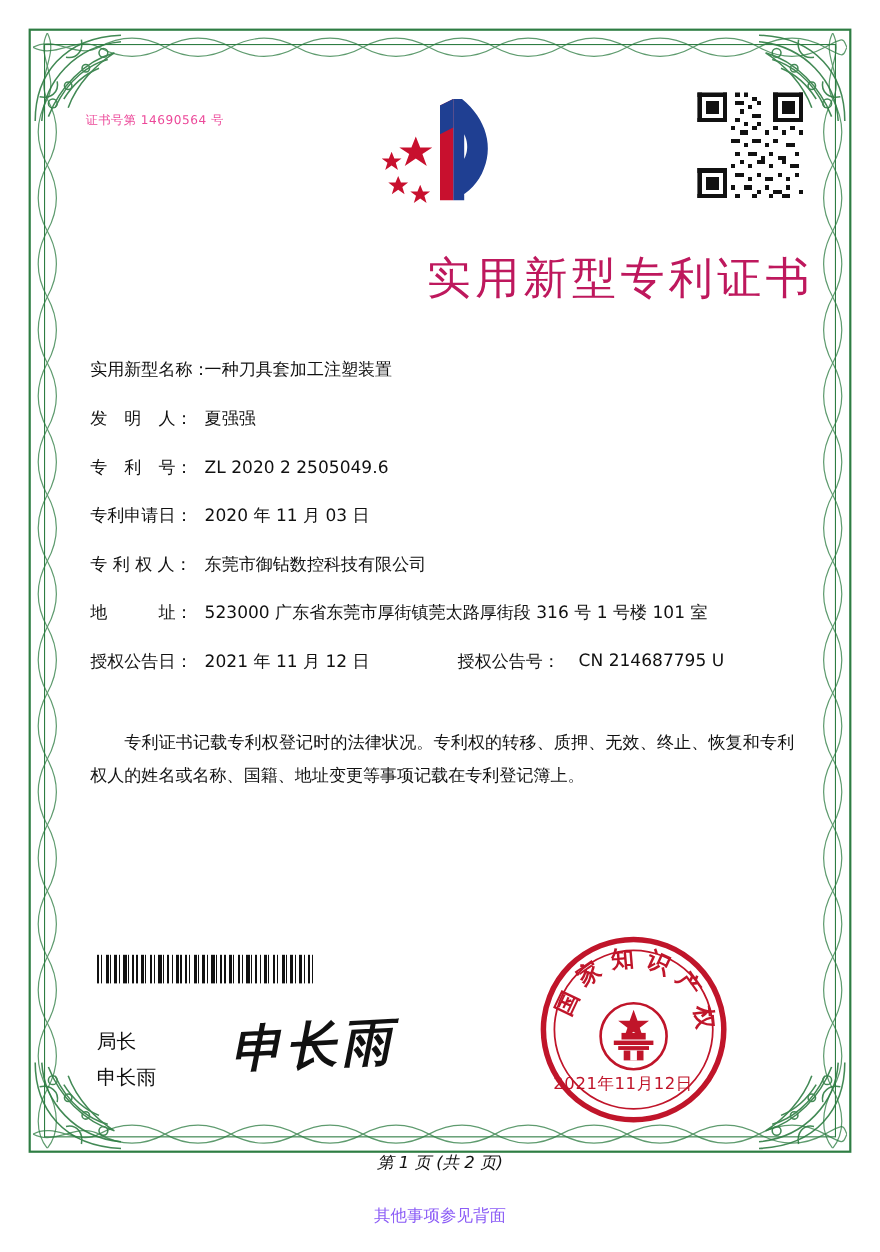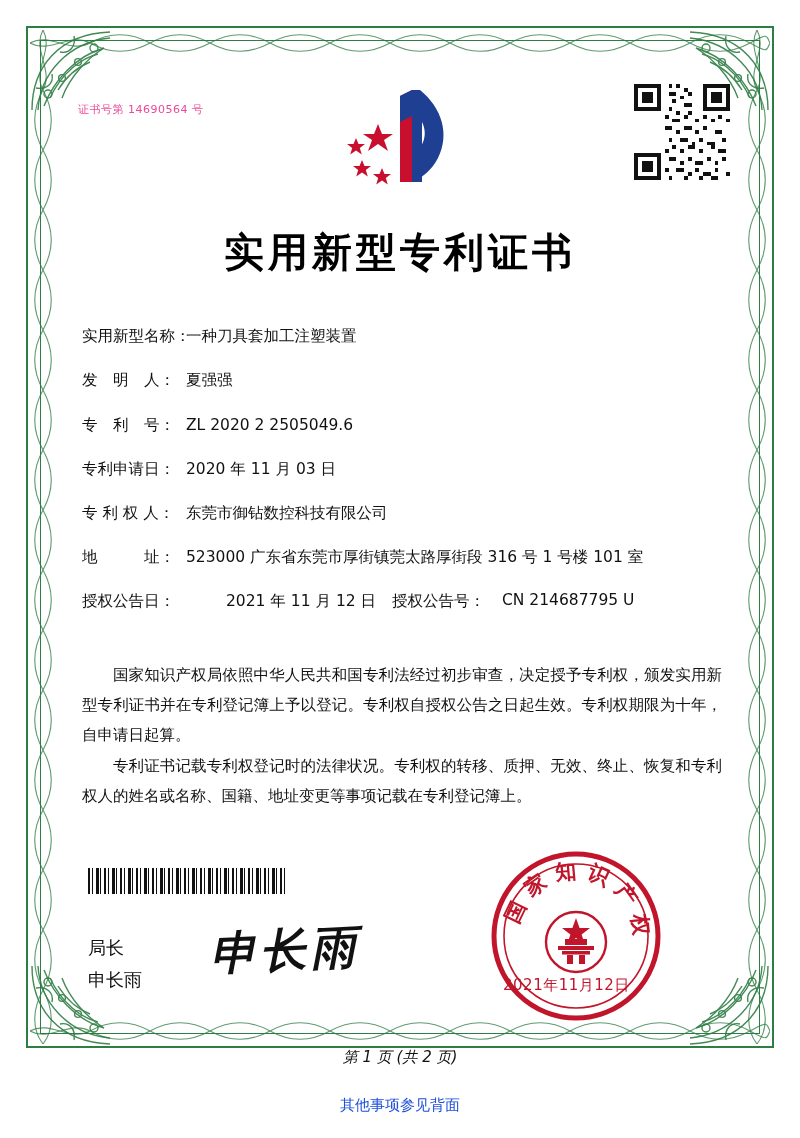--- a/index.html
+++ b/index.html
@@ -76,26 +76,26 @@
   .qr {
     position: absolute;
     right: 10px; top: 24px;
     width: 96px; height: 96px;
   }
 
   .title {
     position: absolute;
     left: 0; top: 165px;
     width: 680px;
-    text-align: center;
+    text-align: right;
     font-size: 40px;
-    font-weight: bold;
+    font-weight: normal;
     letter-spacing: 4px;
     font-family: "DejaVu Sans", sans-serif;
-    color: #000000;
+    color: #be185d;
   }
 
   .fields {
     position: absolute;
     left: 22px; top: 265px;
     width: 640px;
   }
   .field {
     display: flex;
     align-items: flex-start;
@@ -113,23 +113,23 @@
   .field .val {
     flex: 1 1 auto;
   }
   .field-row2 {
     display: flex;
     margin-bottom: 20px;
     font-size: 15.5px;
     font-family: "DejaVu Sans", sans-serif;
   }
   .field-row2 .half { display: flex; }
-  .field-row2 .half.a { width: 310px; gap: 40px; }
+  .field-row2 .half.a { width: 310px; }
   .field-row2 .half .lbl { width: 104px; flex: 0 0 104px; white-space: nowrap;}
-  .field-row2 .half.b .lbl { width: 110px; flex: 0 0 110px; }
+  .field-row2 .half.b .lbl { width: 110px; flex: 0 0 110px; margin-left: 24px; }
 
   .paras {
     position: absolute;
     left: 22px; top: 600px;
     width: 640px;
     font-size: 15.5px;
     font-family: "DejaVu Serif", serif;
     line-height: 1.95;
     text-align: justify;
     color: #111;
@@ -190,21 +190,21 @@
     font-style: italic;
   }
 
   .footer-note {
     position: absolute;
     left: 0; top: 1096px;
     width: 800px;
     text-align: center;
     font-size: 15px;
     font-family: "DejaVu Sans", sans-serif;
-    color: #1d4ed8;
+    color: #8b5cf6;
   }
 </style>
 </head>
 <body>
 
 <div class="page">
 
   <div class="border-outer"></div>
   <div class="border-inner"></div>
 
@@ -442,21 +442,20 @@
         </span>
         <span class="half b">
           <span class="lbl">授权公告号：</span>
           <span class="val">CN 214687795 U</span>
         </span>
       </div>
 
     </div>
 
     <div class="paras">
-      <p>国家知识产权局依照中华人民共和国专利法经过初步审查，决定授予专利权，颁发实用新型专利证书并在专利登记簿上予以登记。专利权自授权公告之日起生效。专利权期限为十年，自申请日起算。</p>
       <p>专利证书记载专利权登记时的法律状况。专利权的转移、质押、无效、终止、恢复和专利权人的姓名或名称、国籍、地址变更等事项记载在专利登记簿上。</p>
     </div>
 
     <div class="barcode"></div>
 
     <div class="signature-block">
       <div>局长</div>
       <div>申长雨</div>
     </div>
     <div class="sig-script">申长雨</div>

